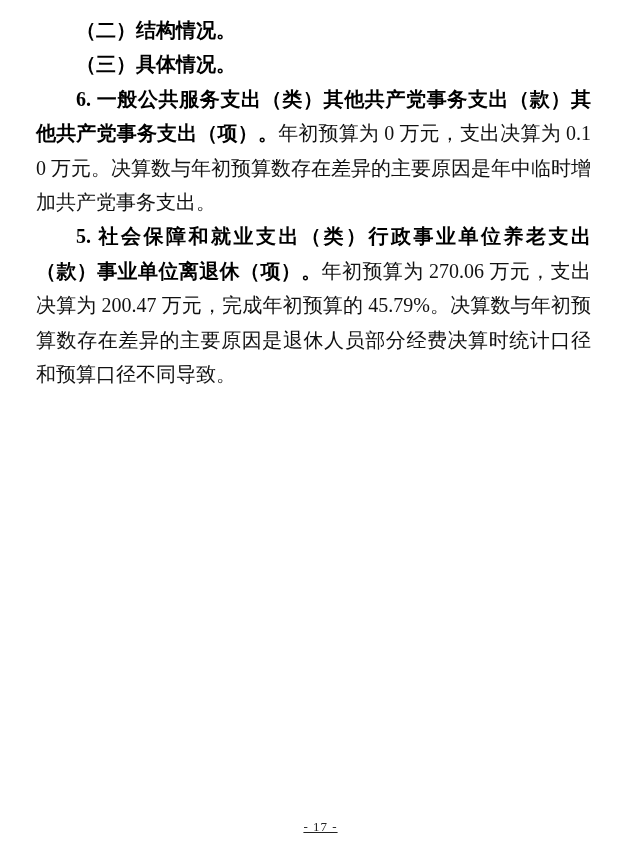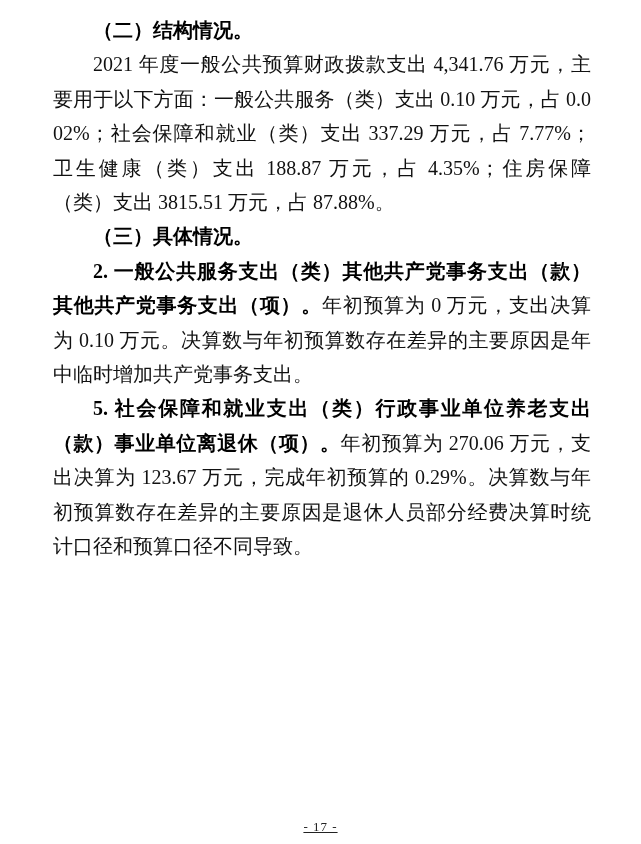--- a/index.html
+++ b/index.html
@@ -15,21 +15,21 @@
     font-family: "Liberation Serif", "DejaVu Serif", serif;
     color: #111111;
   }
   .page {
     position: absolute;
     top: 0;
     left: 0;
     width: 641px;
     height: 844px;
     box-sizing: border-box;
-    padding: 13px 50px 0 53px;
+    padding: 13px 50px 0 36px;
     background: #ffffff;
   }
   .heading,
   .para {
     margin: 0;
     font-size: 20px;
     line-height: 34.4px;
     text-indent: 2em;
     word-break: break-all;
   }
@@ -57,31 +57,28 @@
     text-decoration: underline;
   }
 </style>
 </head>
 <body>
 
 <div class="page">
 
   <h3 class="heading">（二）结构情况。</h3>
 
-  <p class="para">
-    <span>2021 年度一般公共预算财政拨款支出 4,341.76 万元，主要用于以下方面：一般公共服务（类）支出 0.10 万元，占 0.002%；社会保障和就业（类）支出 337.29 万元，占 7.77%；卫生健康（类）支出 188.87 万元，占 4.35%；住房保障（类）支出 3815.51 万元，占 87.88%。</span>
-  </p>
 
   <h3 class="heading">（三）具体情况。</h3>
 
 
   <p class="para">
-    <span class="lead">2. 一般公共服务支出（类）其他共产党事务支出（款）其他共产党事务支出（项）。</span><span>年初预算为 0 万元，支出决算为 0.10 万元。决算数与年初预算数存在差异的主要原因是年中临时增加共产党事务支出。</span>
+    <span class="lead">6. 一般公共服务支出（类）其他共产党事务支出（款）其他共产党事务支出（项）。</span><span>年初预算为 0 万元，支出决算为 0.10 万元。决算数与年初预算数存在差异的主要原因是年中临时增加共产党事务支出。</span>
   </p>
 
   <p class="para">
-    <span class="lead">5. 社会保障和就业支出（类）行政事业单位养老支出（款）事业单位离退休（项）。</span><span>年初预算为 270.06 万元，支出决算为 123.67 万元，完成年初预算的 0.29%。决算数与年初预算数存在差异的主要原因是退休人员部分经费决算时统计口径和预算口径不同导致。</span>
+    <span class="lead">5. 社会保障和就业支出（类）行政事业单位养老支出（款）事业单位离退休（项）。</span><span>年初预算为 270.06 万元，支出决算为 200.47 万元，完成年初预算的 45.79%。决算数与年初预算数存在差异的主要原因是退休人员部分经费决算时统计口径和预算口径不同导致。</span>
   </p>
 
 
   <div class="page-number">- 17 -</div>
 
 </div>
 
 </body></html>

